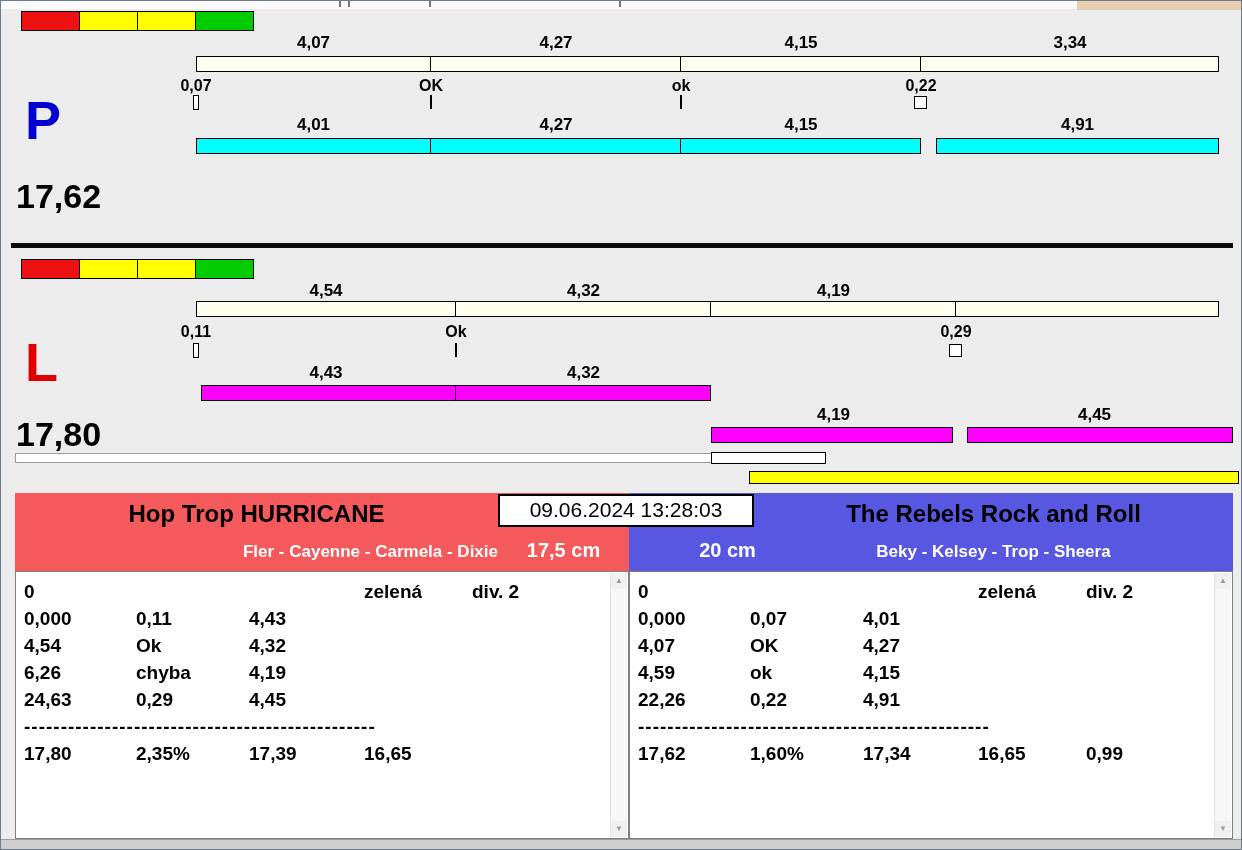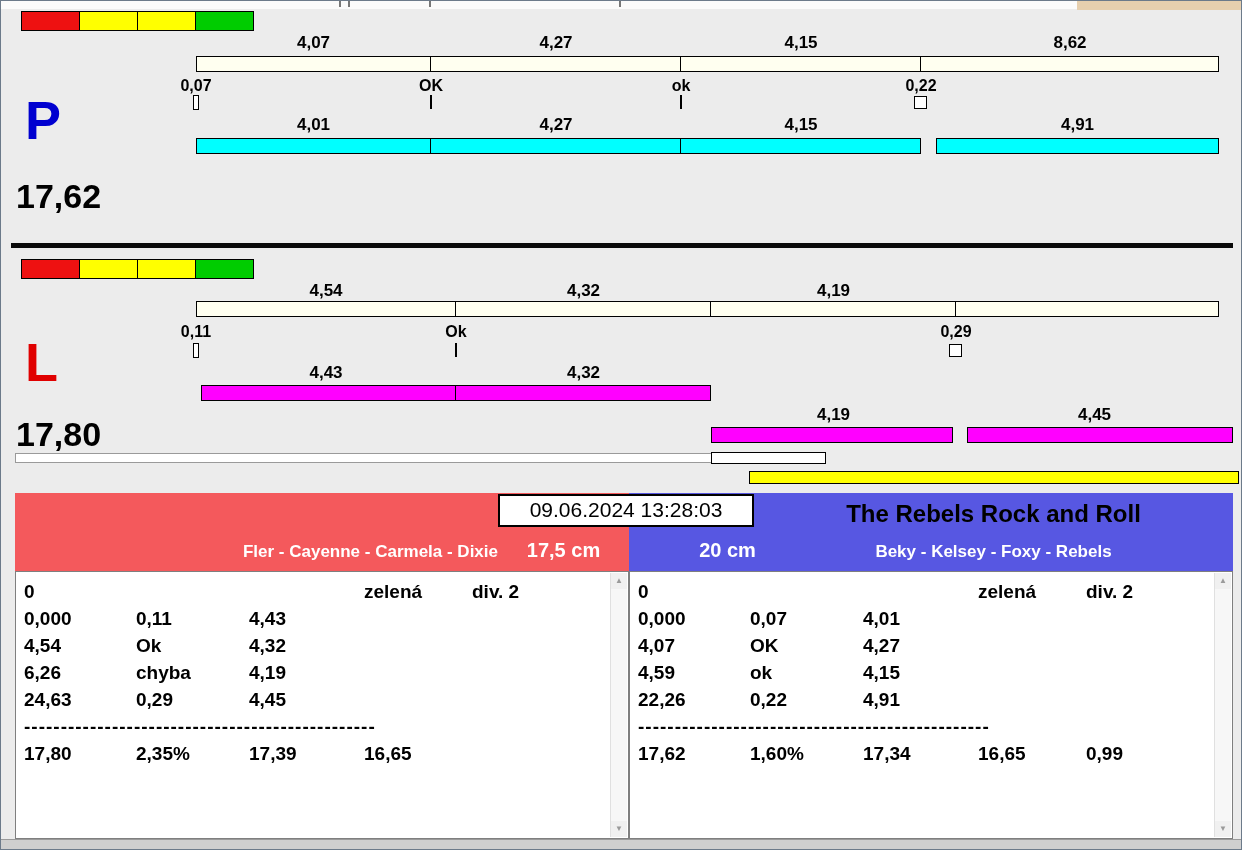--- a/index.html
+++ b/index.html
@@ -64,21 +64,21 @@
   <div class="sigrow" style="left:20px; top:10px;">
     <span class="sig" style="background: rgb(238, 17, 17);"></span>
     <span class="sig" style="background: rgb(255, 255, 0);"></span>
     <span class="sig" style="background: rgb(255, 255, 0);"></span>
     <span class="sig" style="background: rgb(0, 204, 0);"></span>
   </div>
 
   <div class="val" style="left:195px; top:32px; width:235px;">4,07</div>
   <div class="val" style="left:430px; top:32px; width:250px;">4,27</div>
   <div class="val" style="left:680px; top:32px; width:240px;">4,15</div>
-  <div class="val" style="left:920px; top:32px; width:298px;">8,62</div>
+  <div class="val" style="left:920px; top:32px; width:298px;">3,34</div>
 
   <div class="bar" style="left: 195px; top: 55px; width: 235px; background: rgb(255, 255, 240);"></div>
   <div class="bar" style="left: 429px; top: 55px; width: 251px; background: rgb(255, 255, 240);"></div>
   <div class="bar" style="left: 679px; top: 55px; width: 241px; background: rgb(255, 255, 240);"></div>
   <div class="bar" style="left: 919px; top: 55px; width: 299px; background: rgb(255, 255, 240);"></div>
 
   <div class="mark" style="left:165px; top:76px;">0,07</div>
   <div class="mark" style="left:400px; top:76px;">OK</div>
   <div class="mark" style="left:650px; top:76px;">ok</div>
   <div class="mark" style="left:890px; top:76px;">0,22</div>
@@ -142,26 +142,27 @@
   <div class="lane-letter" style="left: 24px; top: 334px; color: rgb(224, 0, 0);">L</div>
   <div class="lane-total" style="left:15px; top:416px;">17,80</div>
 
   <div class="strip-white" style="left:14px; top:452px; width:811px; height:10px;"></div>
   <div class="box-white" style="left:710px; top:451px; width:115px; height:12px;"></div>
   <div class="bar-yellow" style="left: 748px; top: 470px; width: 490px; background: rgb(255, 255, 0);"></div>
 
   <div class="team-header" style="left: 14px; width: 614px; background: rgb(244, 89, 92);"></div>
   <div class="team-header" style="left: 628px; width: 604px; background: rgb(87, 87, 226);"></div>
 
+  <div class="team-title" style="left:14px; width:483px;">Hop Trop HURRICANE</div>
   <div class="team-dogs" style="left:14px; width:483px;text-align:right;">Fler - Cayenne - Carmela - Dixie</div>
   <div class="team-height" style="left:497px; width:131px;">17,5 cm</div>
 
   <div class="team-height" style="left:664px; width:125px;">20 cm</div>
   <div class="team-title" style="left:753px; width:479px;">The Rebels Rock and Roll</div>
-  <div class="team-dogs" style="left:753px; width:479px;">Beky - Kelsey - Foxy - Rebels</div>
+  <div class="team-dogs" style="left:753px; width:479px;">Beky - Kelsey - Trop - Sheera</div>
 
   <div class="timestamp">09.06.2024 13:28:03</div>
 
   <div class="tpanel" style="left:14px; width:614px;">
     <div class="tbody">
         <div class="trow">
           <span class="tcell">0</span>
           <span class="tcell"></span>
           <span class="tcell"></span>
           <span class="tcell">zelená</span>

